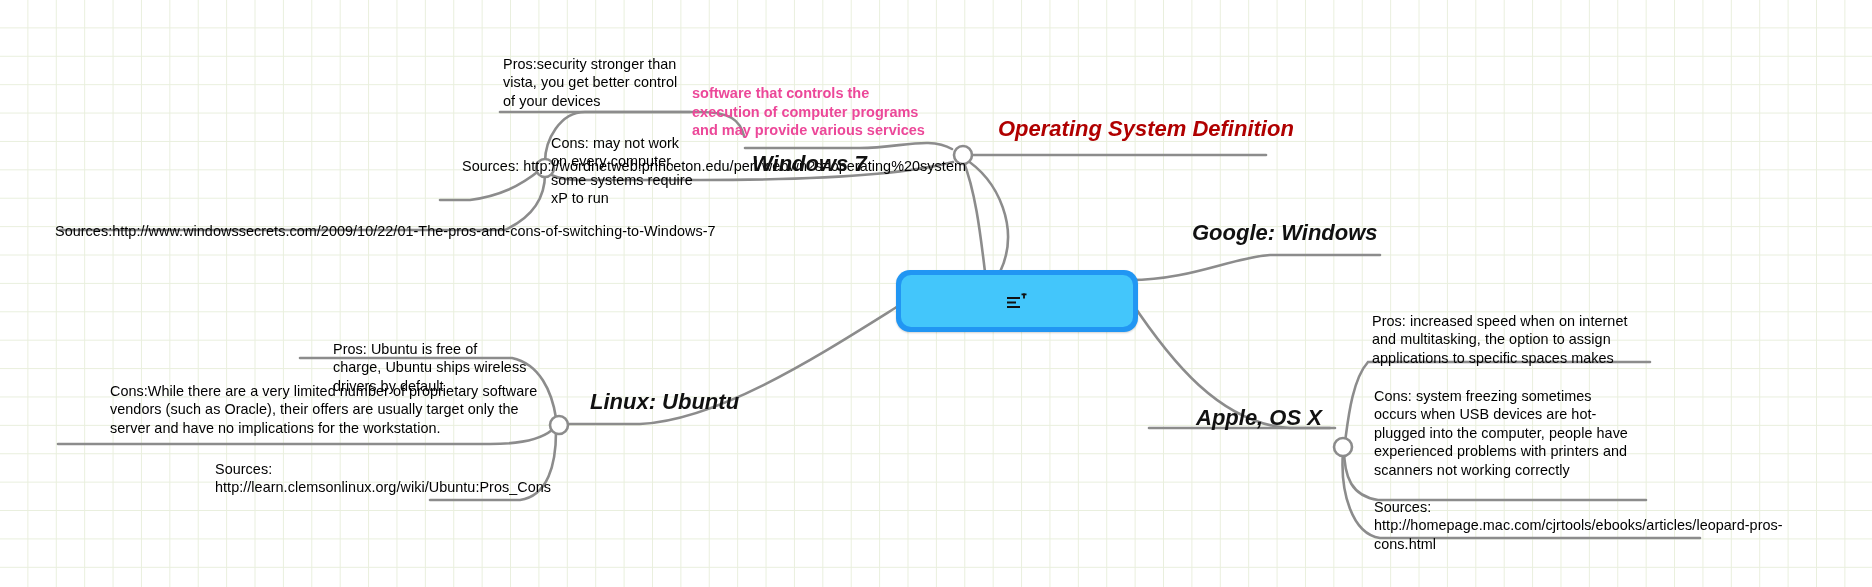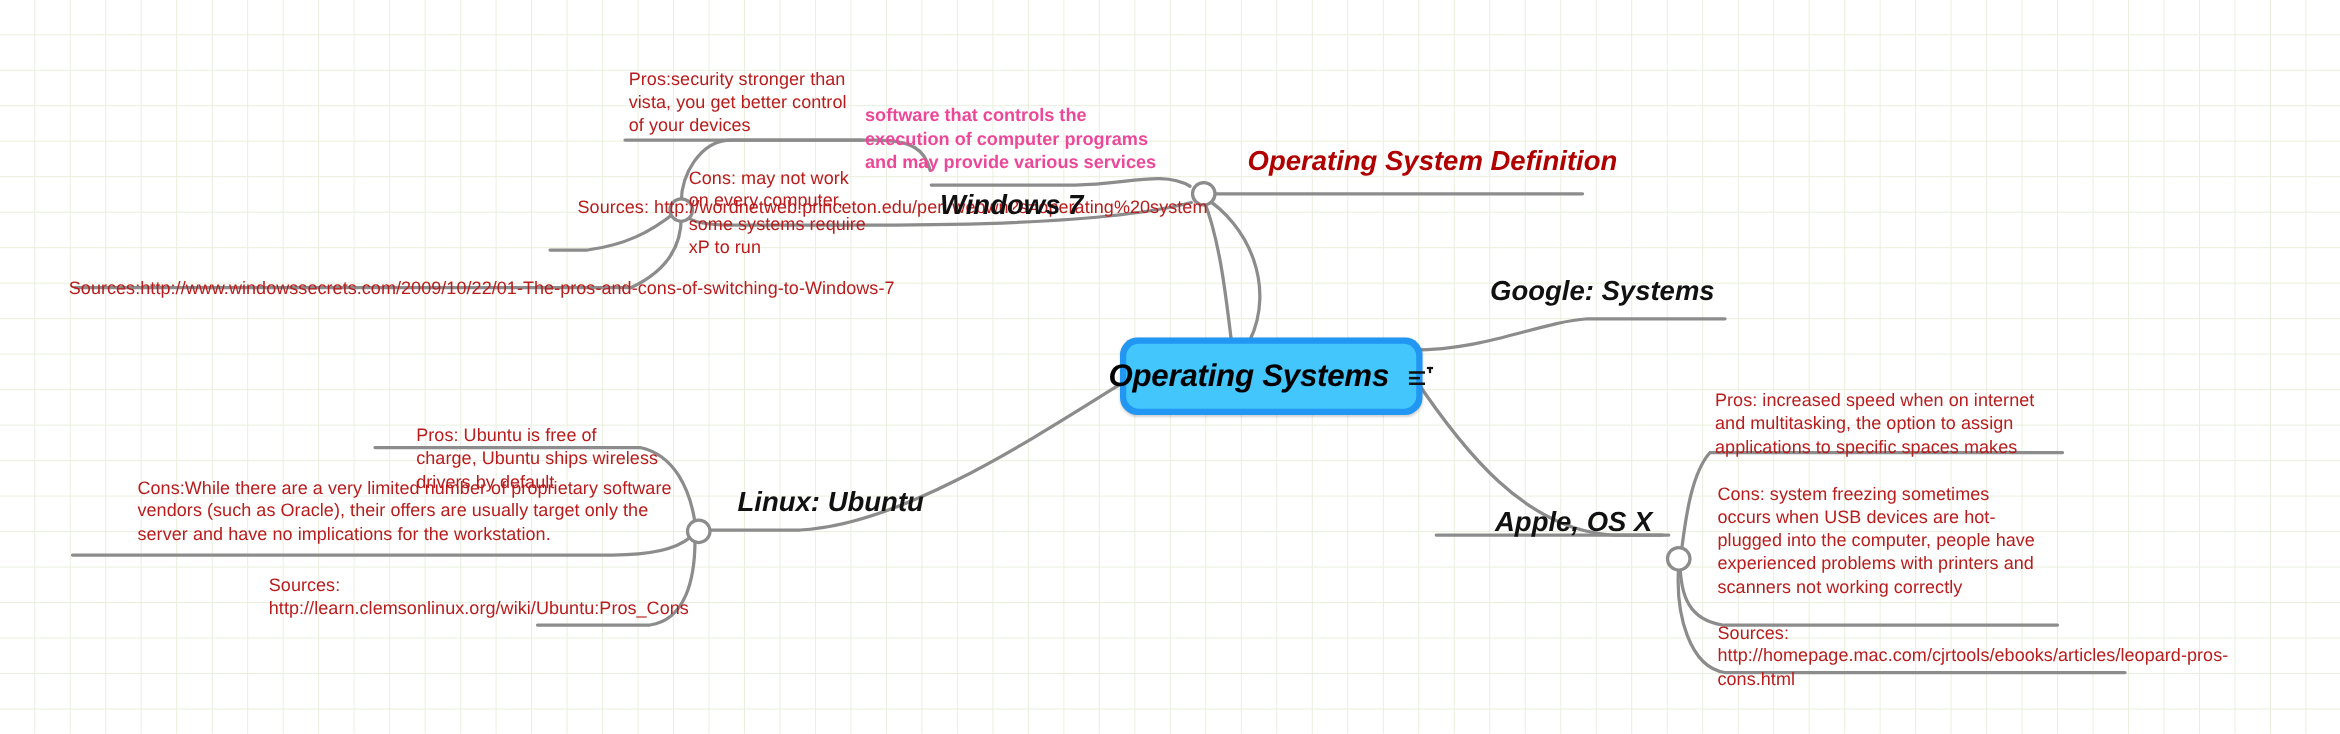--- a/index.html
+++ b/index.html
@@ -45,21 +45,21 @@
 
   
   .branch-title{
     font-size:22px;font-weight:bold;font-style:italic;color:#111;
     white-space:nowrap;line-height:1.1;
   }
   .branch-title.definition{color:#b00000;font-style:italic;}
 
   
   .txt{
-    font-size:14.4px;color:#b91c1c;line-height:1.28;
+    font-size:14.4px;color:#000000;line-height:1.28;
     letter-spacing:0.05px;
   }
   .u{}
   .red-note{
     font-size:14.5px;font-weight:bold;color:#ec4899;line-height:1.28;
   }
 </style>
 </head>
 <body>
 
@@ -103,21 +103,20 @@
   <g fill="#ffffff" stroke="#8c8c8c" stroke-width="2.6">
     <circle cx="963" cy="155" r="9"></circle>
     <circle cx="545" cy="168" r="9"></circle>
     <circle cx="559" cy="425" r="9"></circle>
     <circle cx="1343" cy="447" r="9"></circle>
   </g>
 </svg>
 
 <div class="node central">
   <div class="central-inner">
-    <span class="central-label">Operating Systems</span>
     <span class="list-icon">
       <svg viewBox="0 0 20 18" width="20" height="18">
         <g fill="#111">
           <rect x="0" y="4" width="13" height="2"></rect>
           <rect x="0" y="8.5" width="9" height="2"></rect>
           <rect x="0" y="13" width="13" height="2"></rect>
           <rect x="14.5" y="0.5" width="5" height="1.8"></rect>
           <rect x="16.1" y="-1" width="1.8" height="5" transform="translate(0,1.5)"></rect>
         </g>
       </svg>
@@ -136,21 +135,21 @@
 <div class="node branch-title" style="left:752px;top:136px;margin-top:16px;">Windows 7</div>
 
 <div class="node txt" style="left:503px;top:55px;width:182px;">Pros:security stronger than vista, you get better control of your devices</div>
 
 <div class="node txt" style="left:551px;top:134px;width:148px;">Cons: may not work on every computer, some systems require xP to run</div>
 
 <div class="node txt" style="left:55px;top:222px;white-space:nowrap;">
   <span>Sources:</span><span class="u">http://www.windowssecrets.com/2009/10/22/01-The-pros-and-cons-of-switching-to-Windows-7</span>
 </div>
 
-<div class="node branch-title" style="left:1192px;top:221px;">Google: Systems</div>
+<div class="node branch-title" style="left:1192px;top:221px;">Google: Windows</div>
 
 <div class="node branch-title" style="left:590px;top:390px;">Linux: Ubuntu</div>
 
 <div class="node txt" style="left:333px;top:308px;width:196px;margin-top:32px;">Pros: Ubuntu is free of charge, Ubuntu ships wireless drivers by default</div>
 
 <div class="node txt" style="left:110px;top:382px;width:428px;">Cons:While there are a very limited number of proprietary software vendors (such as Oracle), their offers are usually target only the server and have no implications for the workstation.</div>
 
 <div class="node txt" style="left:215px;top:460px;width:330px;">
   <span>Sources:</span><br>
   <span class="u">http://learn.clemsonlinux.org/wiki/Ubuntu:Pros_Cons</span>

